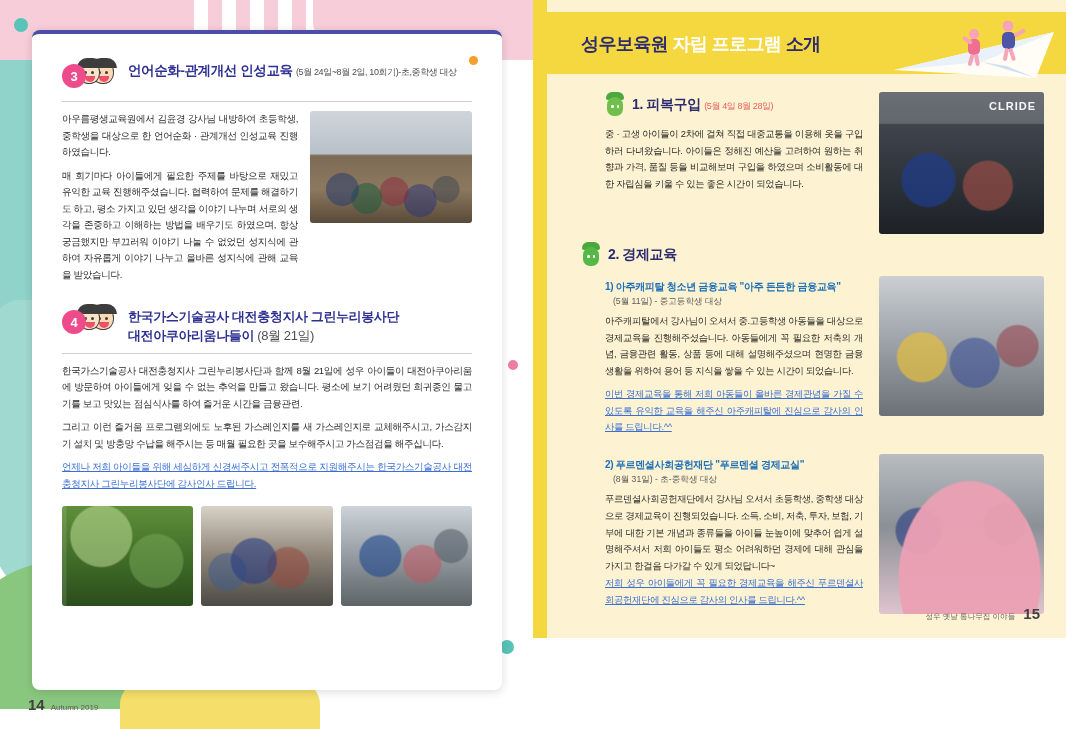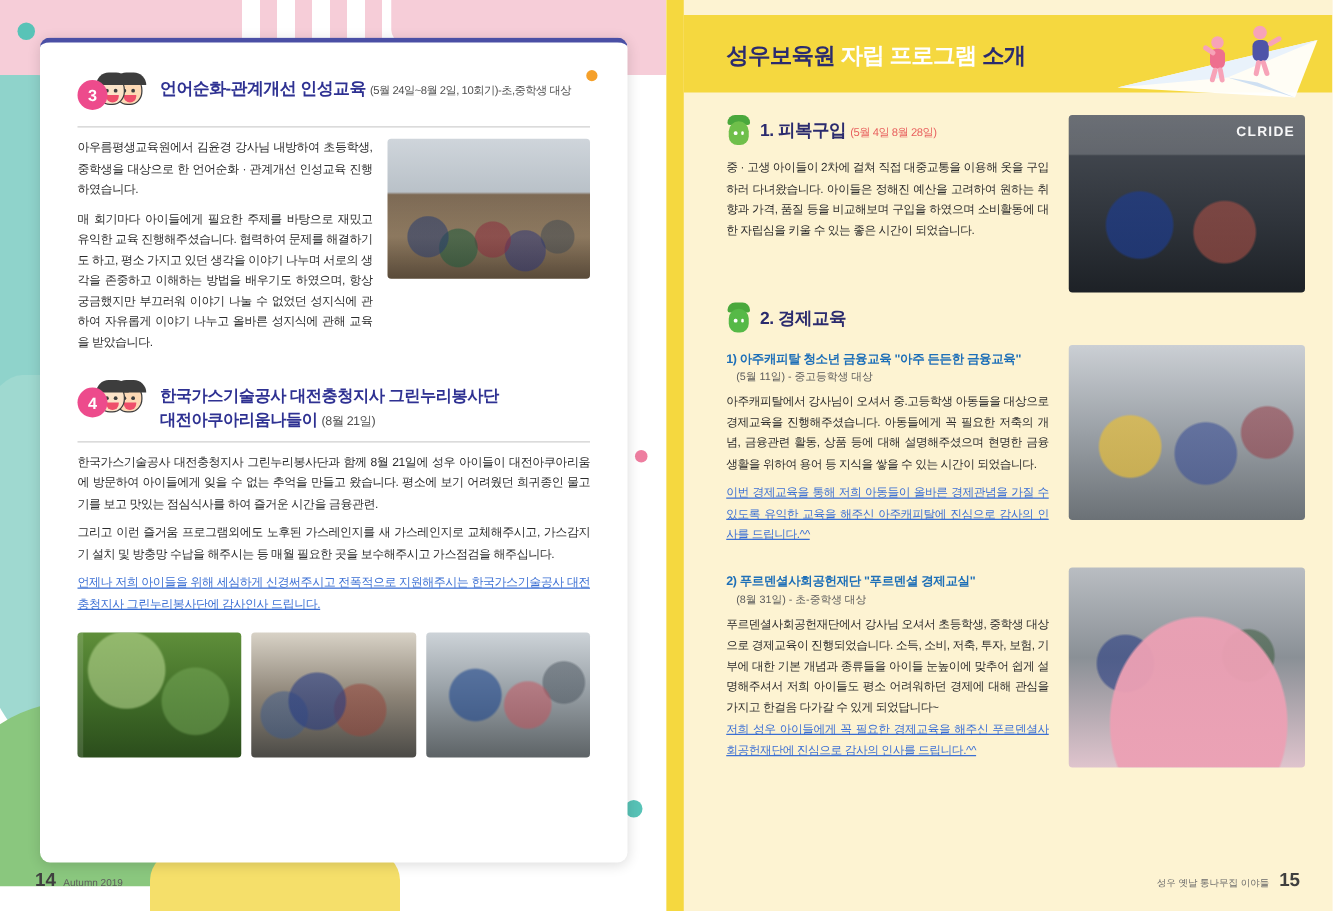--- a/index.html
+++ b/index.html
@@ -184,21 +184,21 @@
   .footer-left {
     position: absolute; left: 28px; bottom: 16px;
     display: flex; align-items: baseline; gap: 6px;
     color: #4b4b4b;
   }
   .pg-num { font-size: 15px; font-weight: bold; color: #3f3f3f; }
   .pg-lbl { font-size: 8px; color: #5c5c5c; }
 
   
   .right-page {
-    width: 533px; height: 729px;
+    width: 533px; height: 638px;
     position: relative;
     background: #fdf3d2;
     overflow: hidden;
   }
   .rp-yellow-band {
     position: absolute; left: 0; top: 0; width: 14px; height: 100%;
     background: #f5d83f;
   }
   .rp-header {
     position: absolute; left: 14px; top: 12px; right: 0; height: 62px;
@@ -208,21 +208,21 @@
     position: absolute; left: 48px; top: 32px;
     font-size: 18px; font-weight: bold; letter-spacing: -0.6px;
   }
   .t-dark { color: #2b2b6e; }
   .t-white { color: #ffffff; }
   .rp-header-art { position: absolute; right: 10px; top: 4px; width: 170px; height: 76px; }
 
   .rp-body { position: absolute; left: 48px; top: 92px; right: 22px; }
 
   .r-sec { display: flex; gap: 16px; }
-  .r-left { width: 258px; flex: 0 0 258px; }
+  .r-left { width: 258px; flex: 0 0 258px; margin-left: 24px; }
   .r-right { flex: 1; }
 
   .r-head { display: flex; align-items: center; gap: 7px; margin-bottom: 8px; }
   .pin-icon { width: 20px; height: 26px; position: relative; flex: 0 0 20px; }
   .pin-icon .body-p {
     position: absolute; left: 2px; top: 5px; width: 16px; height: 19px;
     background: #6fbf4a; border-radius: 8px 8px 7px 7px;
   }
   .pin-icon .body-p.green2 { background: #56b947; }
   .pin-icon .cap {
@@ -352,21 +352,21 @@
                 <div class="eye l"></div>
                 <div class="eye r"></div>
                 <div class="mouth"></div>
             </div>
           </div>
           <div class="sec-title-area">
             <div class="sec-title-2line">
               <div>한국가스기술공사 대전충청지사 그린누리봉사단</div>
               <div>
                 <span>대전아쿠아리움나들이</span>
-                <span class="sub" style="font-size:10px;font-weight:normal;color:#4f4f4f;">(8월 21일)</span>
+                <span class="sub" style="font-size:13px;font-weight:normal;color:#4f4f4f;">(8월 21일)</span>
               </div>
             </div>
           </div>
         </div>
         <div class="sec-rule"></div>
 
         <div class="body-text">
           <p>한국가스기술공사 대전충청지사 그린누리봉사단과 함께 8월 21일에 성우 아이들이 대전아쿠아리움에 방문하여 아이들에게 잊을 수 없는 추억을 만들고 왔습니다. 평소에 보기 어려웠던 희귀종인 물고기를 보고 맛있는 점심식사를 하여 즐거운 시간을 금융관련.</p>
           <p>그리고 이런 즐거움 프로그램외에도 노후된 가스레인지를 새 가스레인지로 교체해주시고, 가스감지기 설치 및 방충망 수납을 해주시는 등 매월 필요한 곳을 보수해주시고 가스점검을 해주십니다.</p>
           <p class="link-text">언제나 저희 아이들을 위해 세심하게 신경써주시고 전폭적으로 지원해주시는 한국가스기술공사 대전충청지사 그린누리봉사단에 감사인사 드립니다.</p>

